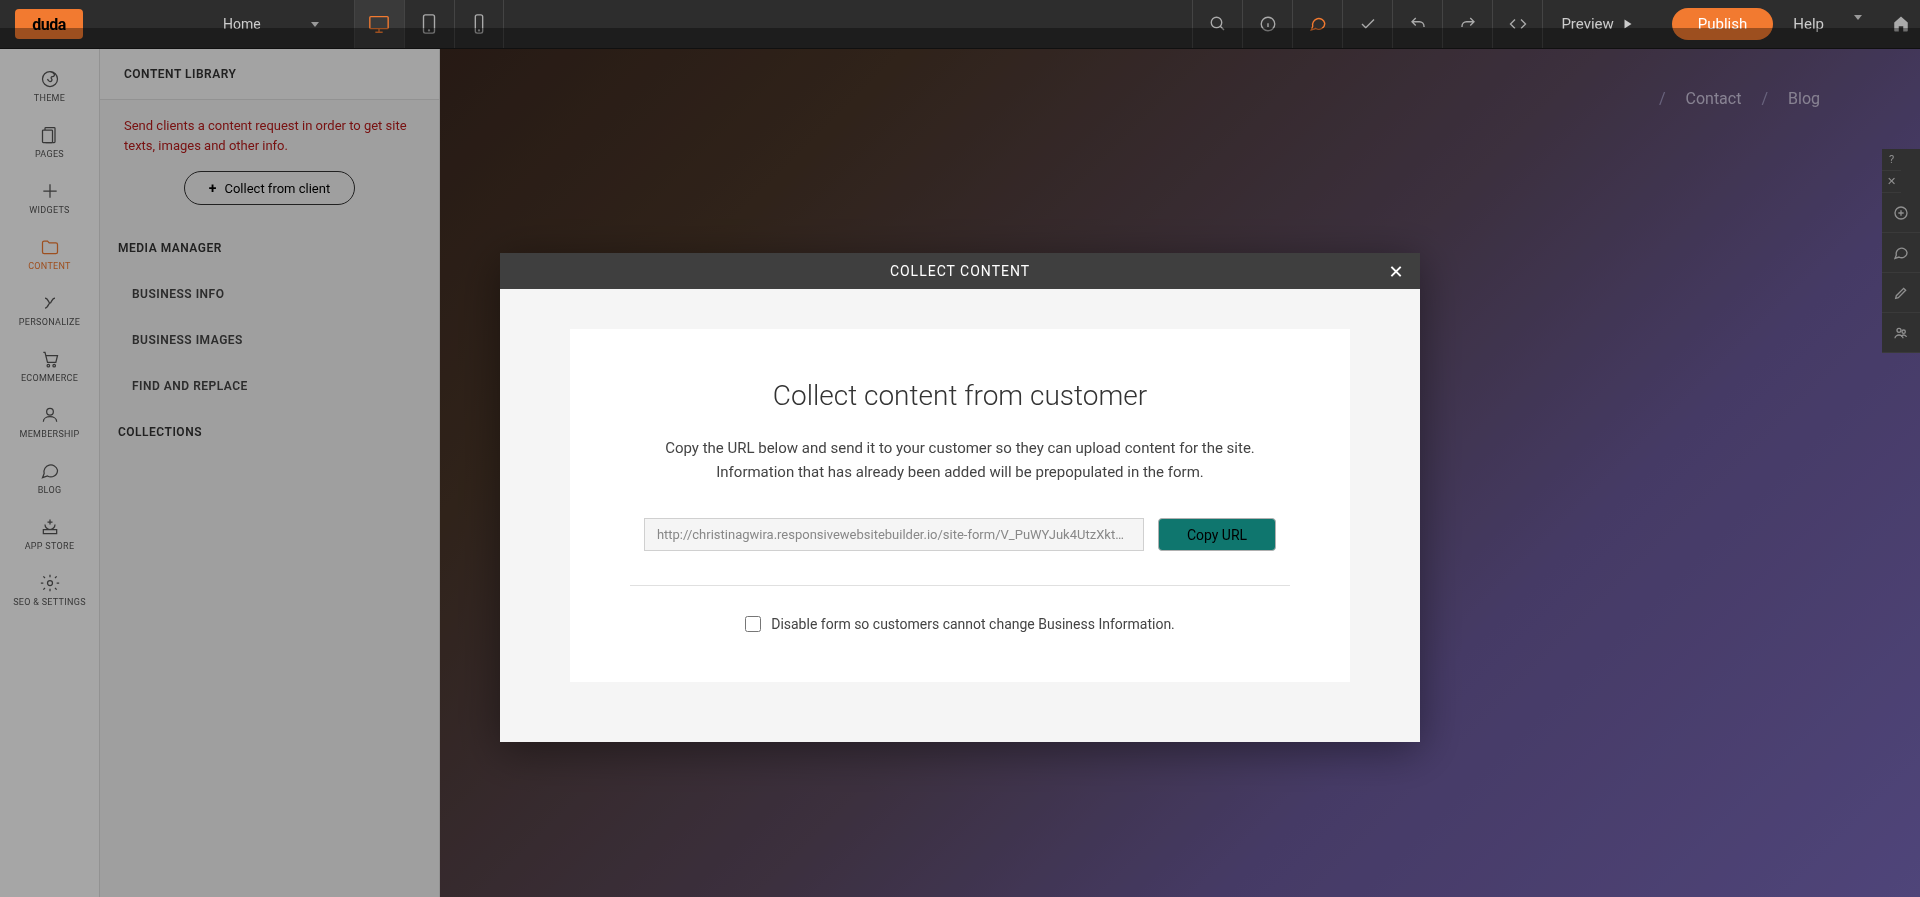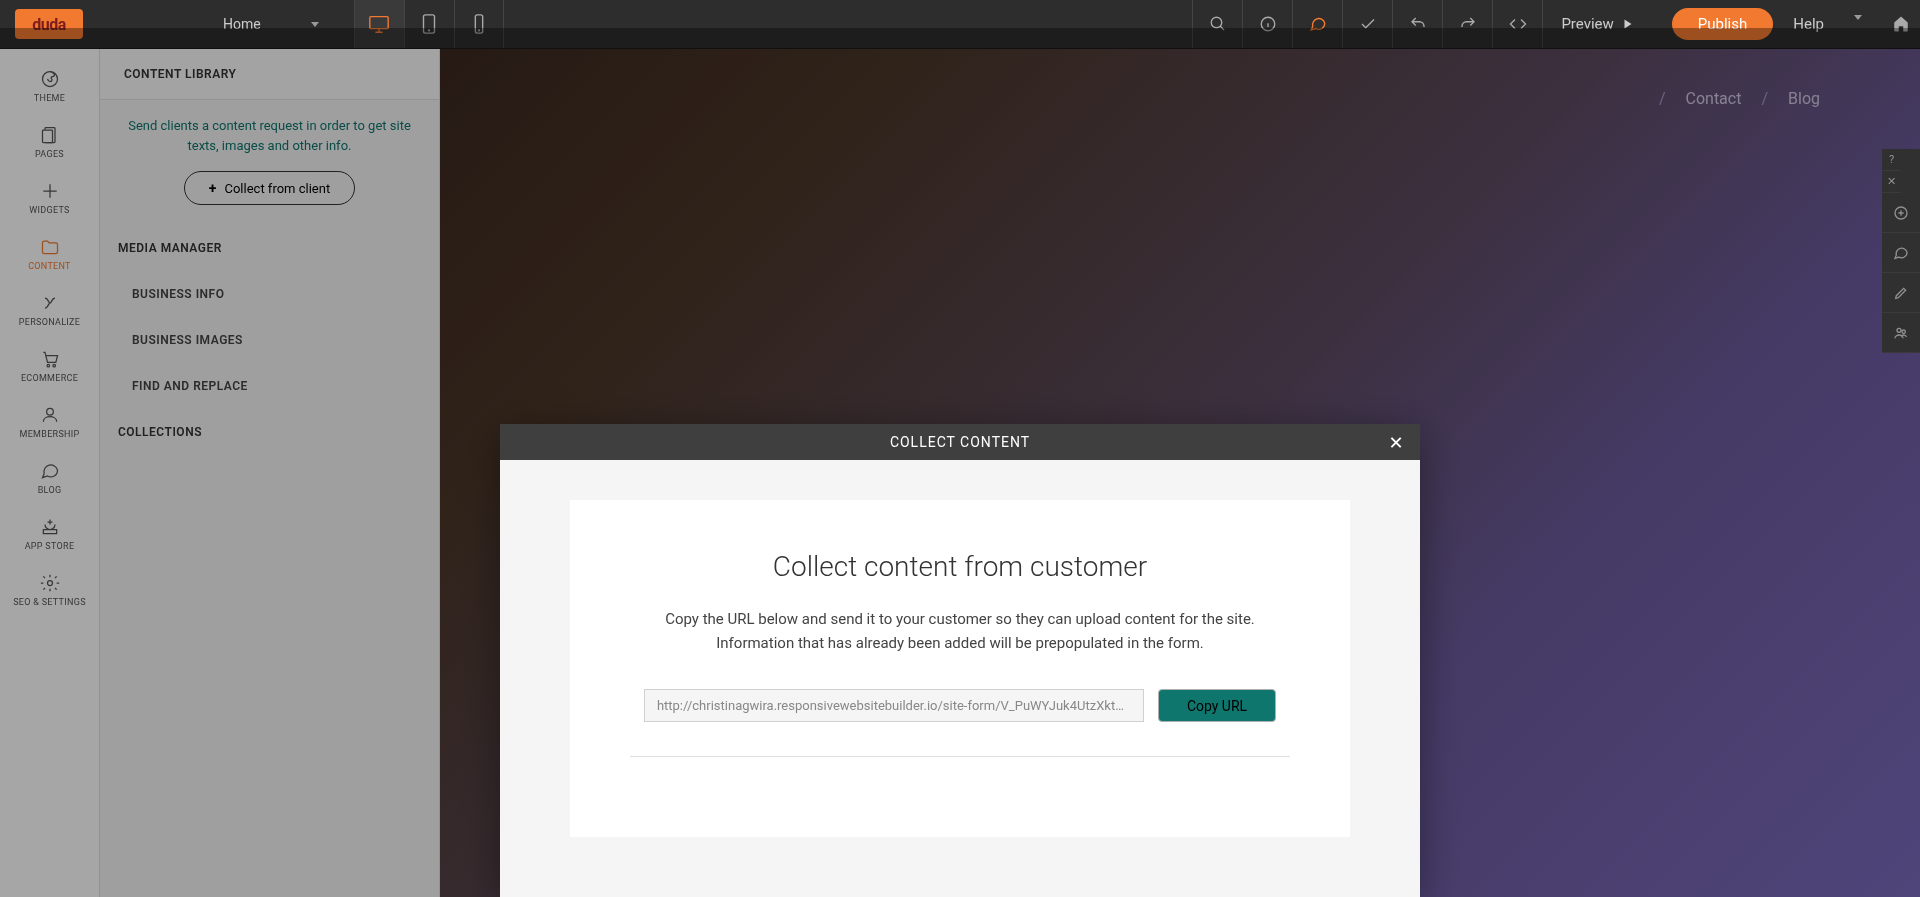--- a/index.html
+++ b/index.html
@@ -5,21 +5,21 @@
 * { margin: 0; padding: 0; box-sizing: border-box; font-family: -apple-system, BlinkMacSystemFont, "Segoe UI", Roboto, sans-serif; }
 html, body { width: 100%; height: 100%; overflow: hidden; background: #2d2d2d; }
 
 .topbar {
   height: 49px; background: #2d2d2d; display: flex; align-items: center;
   border-bottom: 1px solid #1a1a1a;
 }
 .logo {
   width: 68px; height: 30px; background: #f27a30; border-radius: 4px;
   margin-left: 15px; display: flex; align-items: center; justify-content: center;
-  color: #7f1d1d; font-weight: bold; font-size: 16px; letter-spacing: -0.5px;
+  color: #000000; font-weight: bold; font-size: 16px; letter-spacing: -0.5px;
 }
 .page-selector {
   margin-left: 140px; color: #ccc; font-size: 14px; display: flex; align-items: center; gap: 50px;
   cursor: pointer;
 }
 .device-tabs { display: flex; margin-left: 35px; height: 100%; }
 .device-tab {
   width: 50px; display: flex; align-items: center; justify-content: center;
   border-left: 1px solid #444; cursor: pointer;
 }
@@ -61,21 +61,21 @@
 
 .sidepanel {
   width: 340px; background: #f5f5f5; border-right: 1px solid #e0e0e0;
   overflow-y: auto;
 }
 .sidepanel-header {
   padding: 18px 24px; font-size: 12px; font-weight: 600; letter-spacing: 0.5px;
   color: #333; border-bottom: 1px solid #e0e0e0; background: #fafafa;
 }
 .sidepanel-desc {
-  padding: 16px 24px 0; font-size: 13px; color: #0f766e; text-align: center; line-height: 1.5;
+  padding: 16px 24px 0; font-size: 13px; color: #b91c1c; text-align: left; line-height: 1.5;
 }
 .collect-btn {
   margin: 16px auto 20px; display: flex; align-items: center; gap: 8px;
   padding: 8px 24px; border: 1px solid #333; border-radius: 20px; background: transparent;
   font-size: 13px; cursor: pointer;
 }
 .section-title {
   padding: 16px 18px; font-size: 12px; font-weight: 600; letter-spacing: 0.5px;
   color: #333; display: flex; align-items: center; gap: 8px;
 }
@@ -101,21 +101,21 @@
 }
 .right-tool {
   height: 40px; display: flex; align-items: center; justify-content: center;
   border-bottom: 1px solid #5a5a5a; cursor: pointer; color: #ddd;
 }
 .right-tool.small { height: 22px; font-size: 11px; }
 .right-tool svg { width: 16px; height: 16px; fill: none; stroke: #ddd; stroke-width: 2; }
 
 .overlay {
   position: fixed; inset: 0; background: rgba(0,0,0,0.35); z-index: 100;
-  display: flex; align-items: flex-end; justify-content: center; margin-top: 28px;
+  display: flex; align-items: center; justify-content: center; margin-top: 28px;
 }
 .modal {
   width: 920px; margin-top: 70px; background: #fff; box-shadow: 0 8px 40px rgba(0,0,0,0.4);
 }
 .modal-header {
   background: #3f3f3f; color: #fff; padding: 10px 20px; font-size: 14px; letter-spacing: 1px;
   text-align: center; position: relative;
 }
 .modal-close {
   position: absolute; right: 12px; top: 50%; transform: translateY(-50%);
@@ -367,16 +367,20 @@
     </div>
     <div class="modal-body">
       <div class="modal-card">
         <div class="modal-title">Collect content from customer</div>
         <div class="modal-desc">Copy the URL below and send it to your customer so they can upload content for the site. Information that has already been added will be prepopulated in the form.</div>
         <div class="url-row">
           <div class="url-input">http://christinagwira.responsivewebsitebuilder.io/site-form/V_PuWYJuk4UtzXktJTga4Unv</div>
           <button class="copy-btn">Copy URL</button>
         </div>
         <div class="divider"></div>
+        <label class="checkbox-row">
+          <input type="checkbox" style="">
+          <span>Disable form so customers cannot change Business Information.</span>
+        </label>
       </div>
     </div>
   </div>
 </div>
 
 </body></html>

